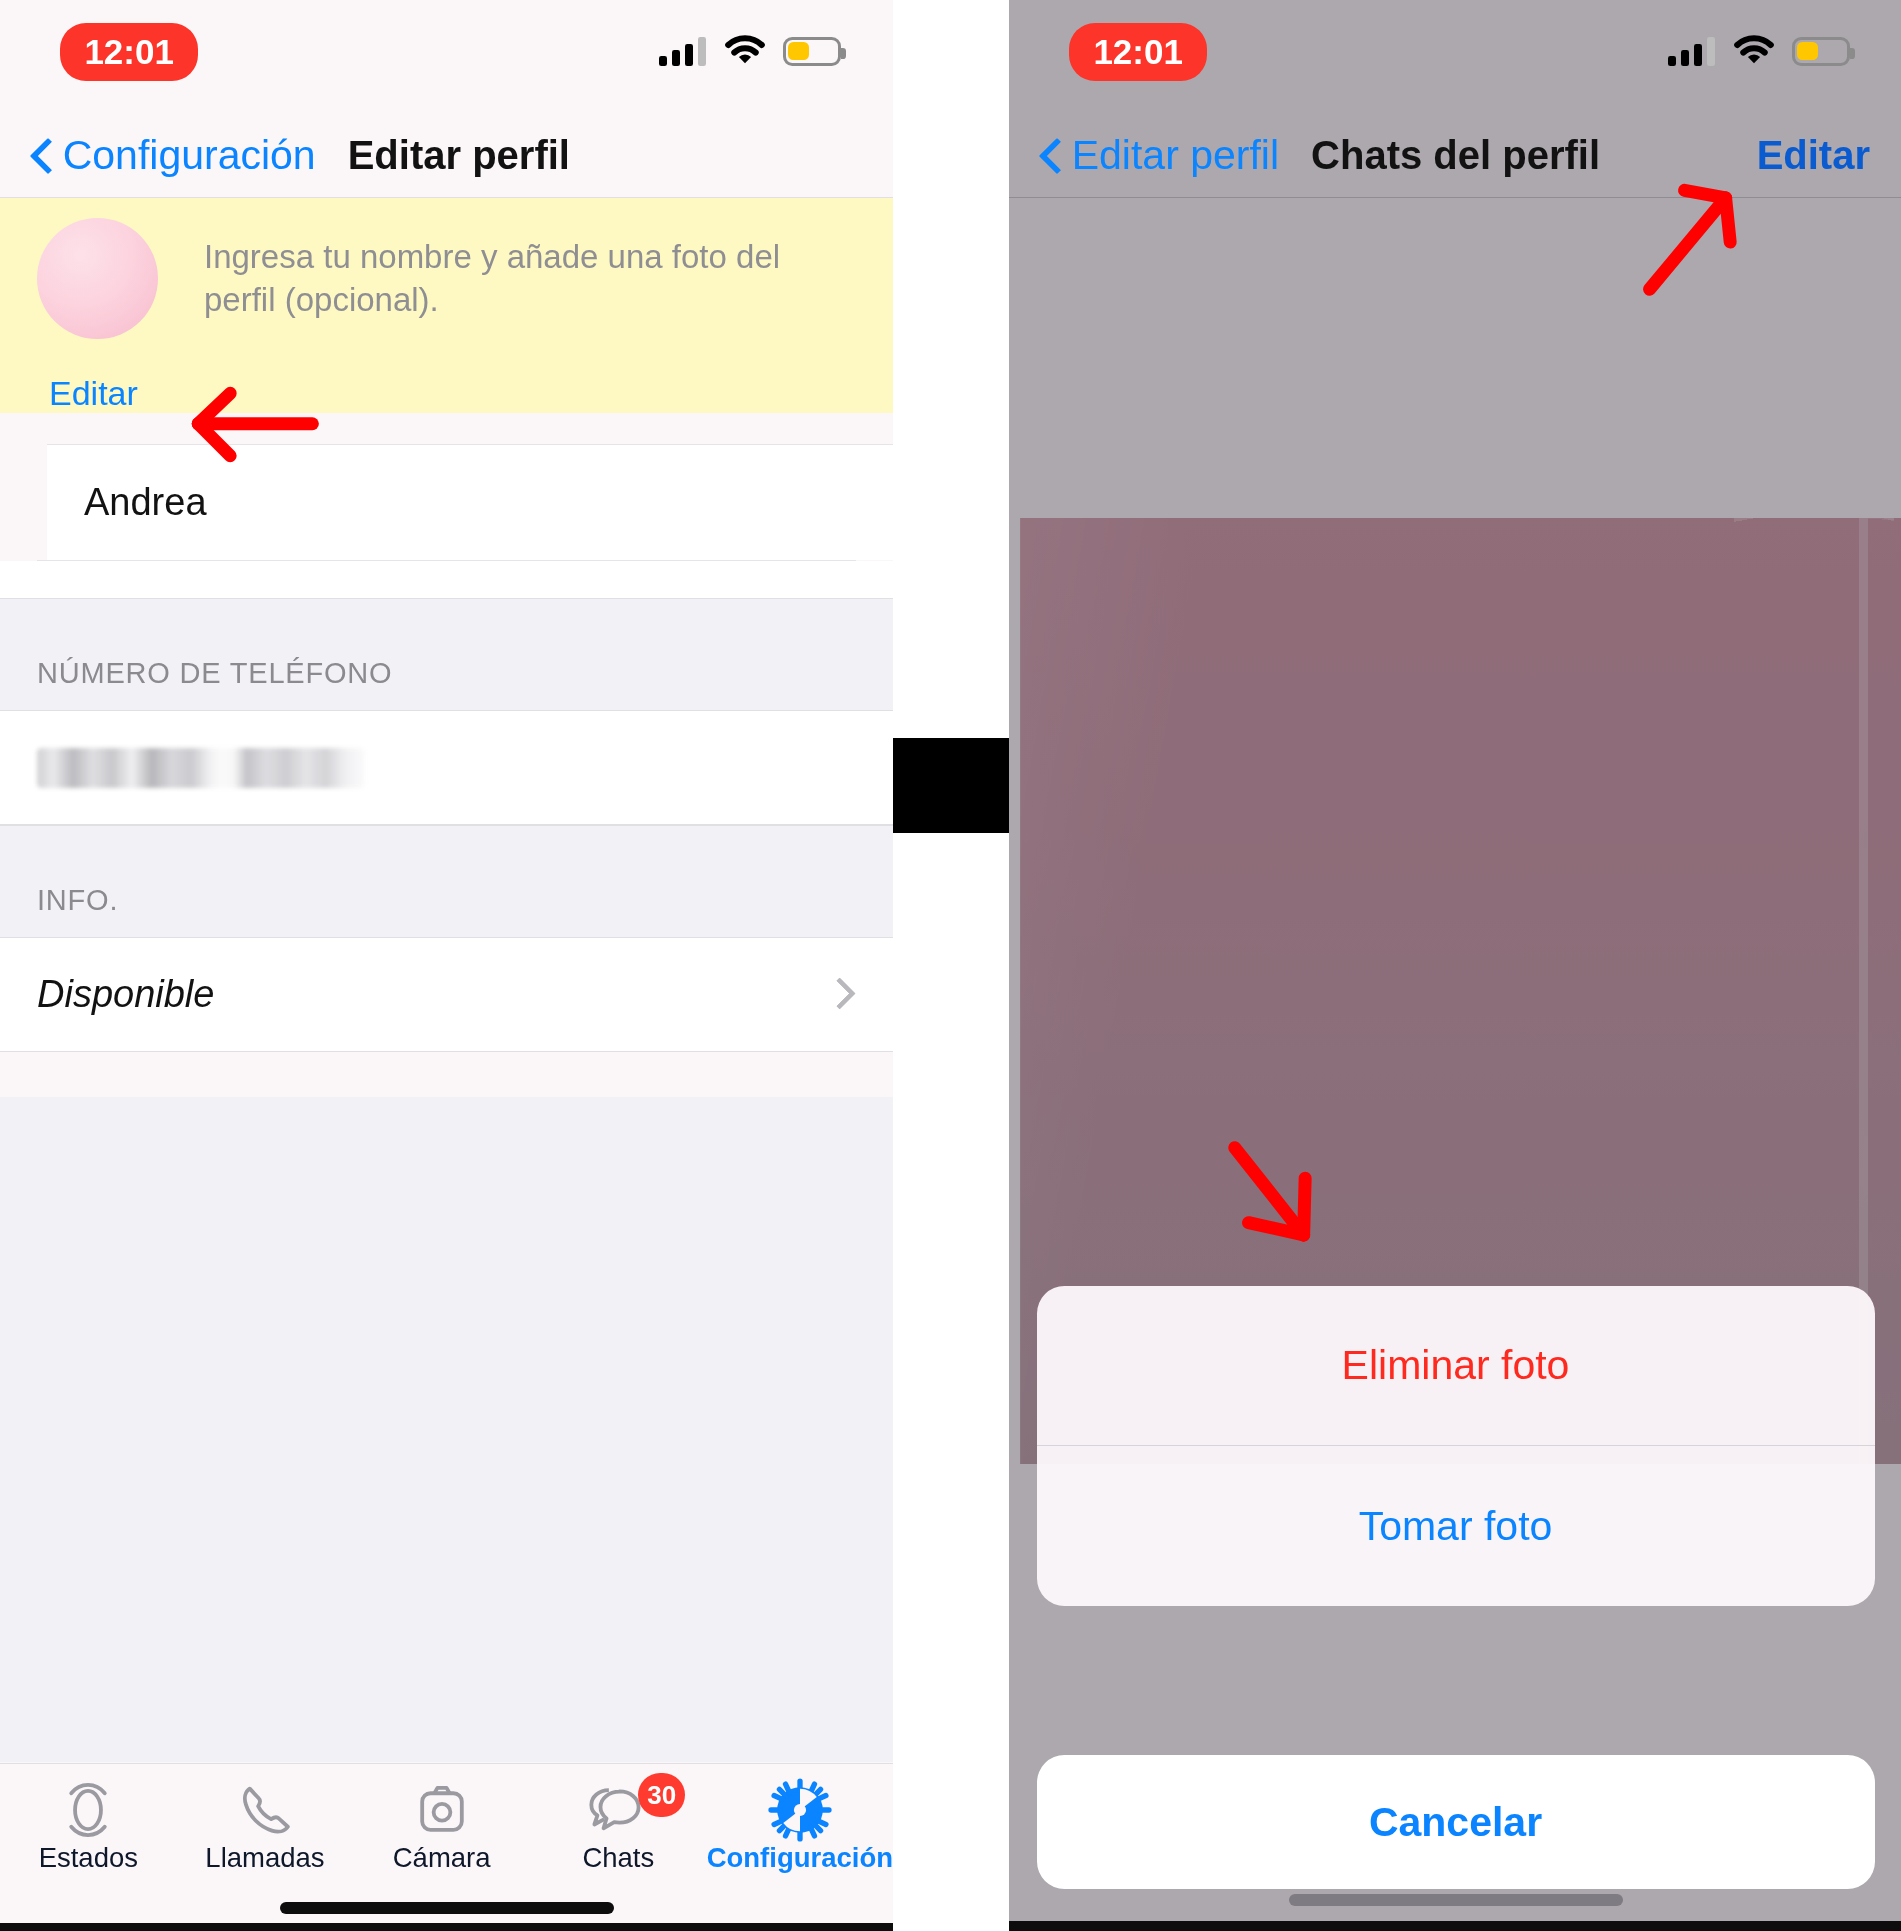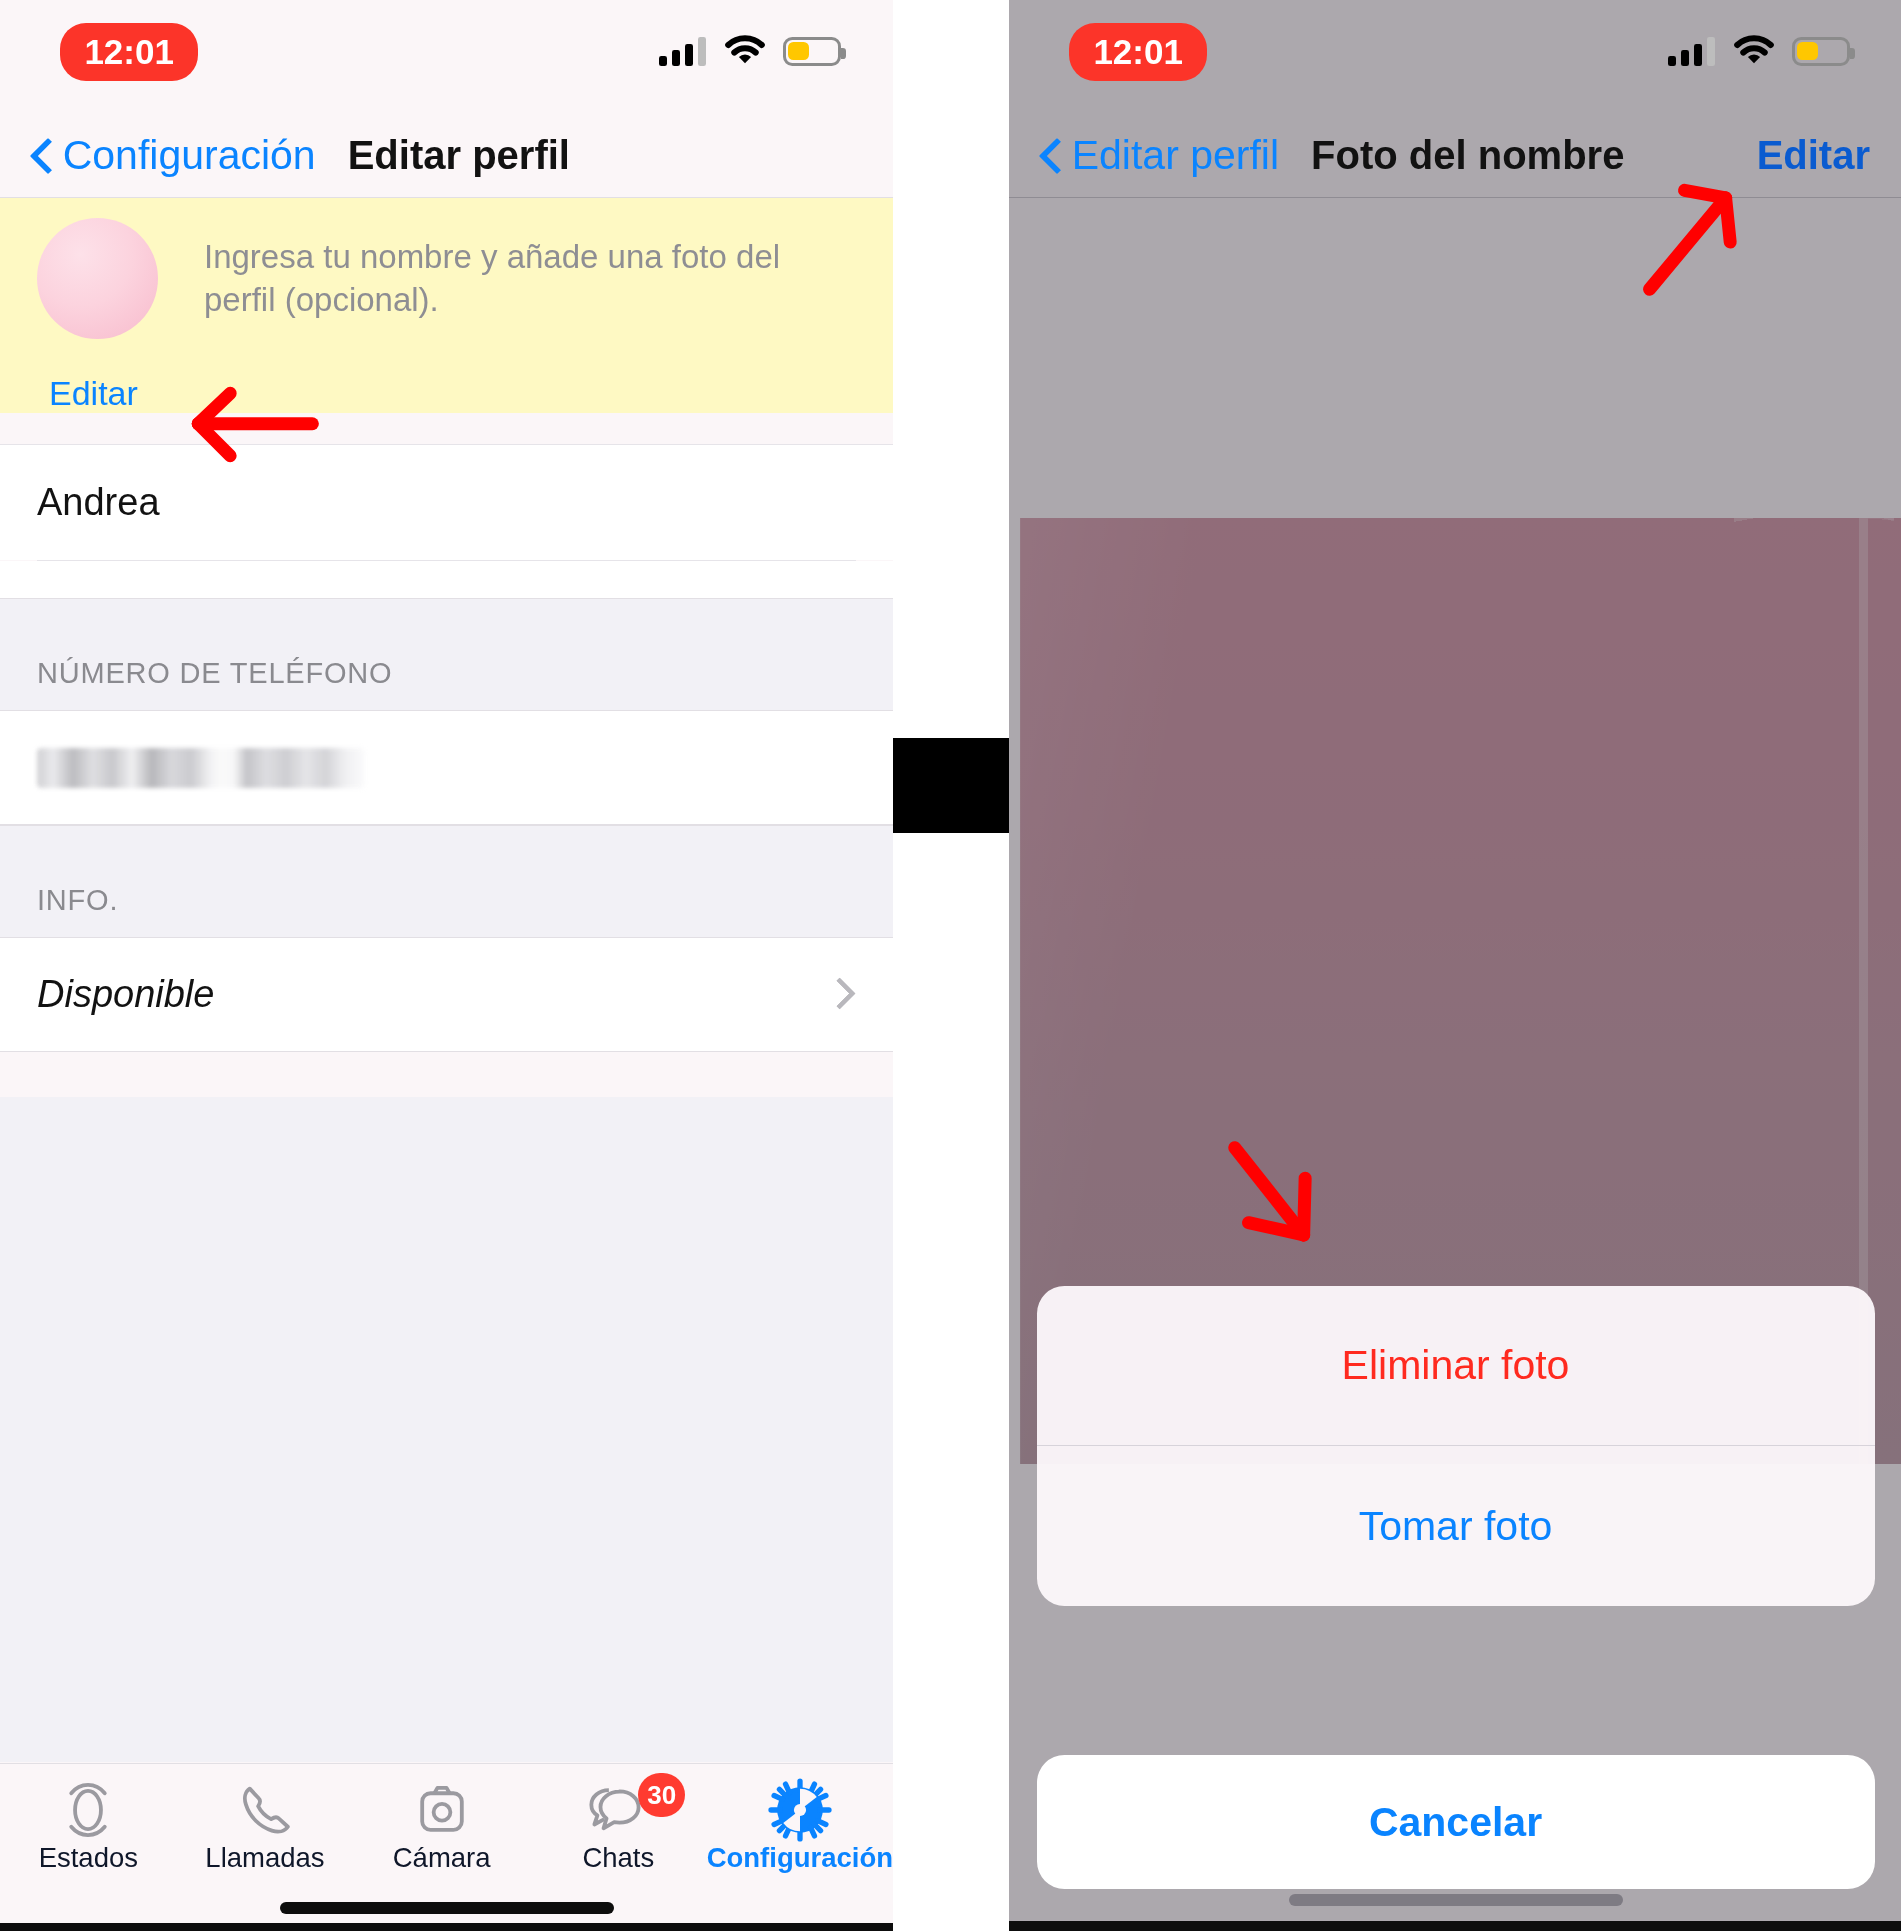--- a/index.html
+++ b/index.html
@@ -69,21 +69,21 @@
   }
   .profile-hint {
     margin-left:46px; color:#8e8e93; font-size:33px; line-height:1.30;
     max-width:610px; padding-top:18.3px;
   }
   .edit-link { color:#0a84ff; font-size:34px; padding:35px 0 0 49px; display:inline-block; }
 
   .row-name {
     background:#ffffff; height:116px; display:flex; align-items:center;
     padding:9px 37px; border-top:1.5px solid #e6e4e9; margin-top:30.5px;
-    font-size:38px; color:#121212;
+    font-size:38px; color:#121212;margin-left:47px;
   }
   .divider-thin { height:1.5px; background:#e6e4e9; margin:0 37px; }
   .spacer-white { background:#ffffff; height:37px; }
 
   .section-header {
     background:#f2f1f6; color:#8a8a8f; font-size:29px; letter-spacing:0.8px;
     padding:47px 37px 20px; border-top:1.5px solid #e2dfe4; border-bottom:1.5px solid #e2dfe4;
     min-height:113px; display:flex; align-items:flex-end;
   }
   .row-cell {
@@ -361,21 +361,21 @@
               <span class="nub"></span>
           </span>
         </div>
       </div>
 
       <div class="navbar" style="position:absolute; left:0; top:114px; width:893px; border-bottom:1.5px solid rgba(120,117,125,.55);">
         <div class="nav-back">
           <span class="chev-back"></span>
           <span>Editar perfil</span>
         </div>
-        <div class="nav-title">Foto del nombre</div>
+        <div class="nav-title">Chats del perfil</div>
         <div class="nav-right">Editar</div>
       </div>
 
       <div class="sheet-group sheet-actions">
         <div class="sheet-item destructive">Eliminar foto</div>
         <div class="sheet-item">Tomar foto</div>
       </div>
       <div class="sheet-group sheet-cancel">Cancelar</div>
 
       <div class="rp-home-indicator"></div>

